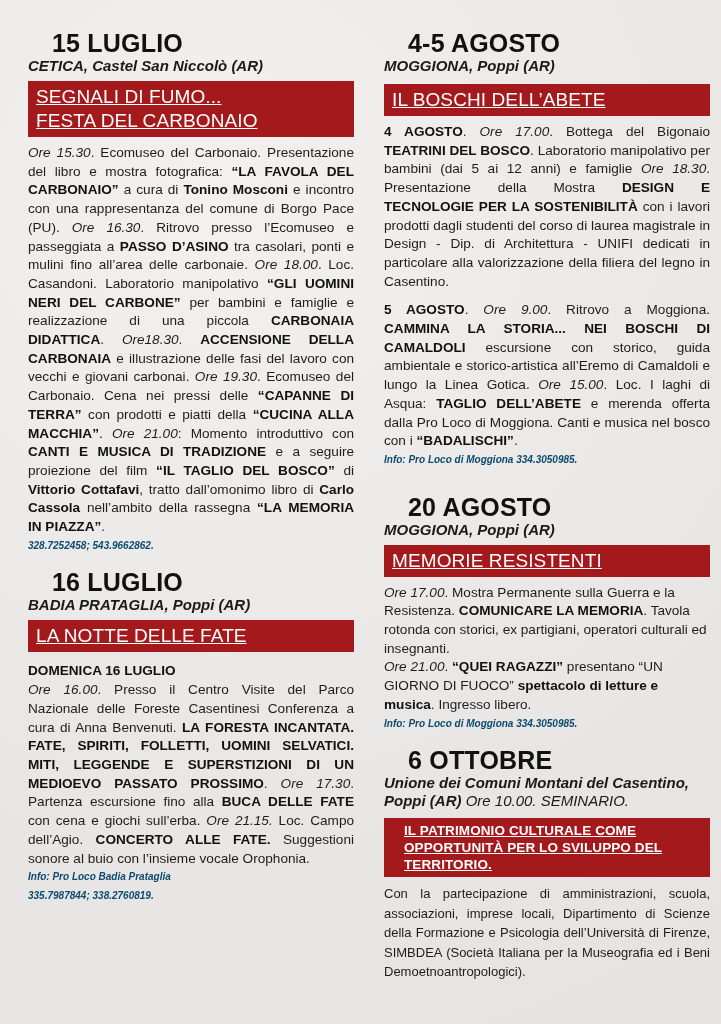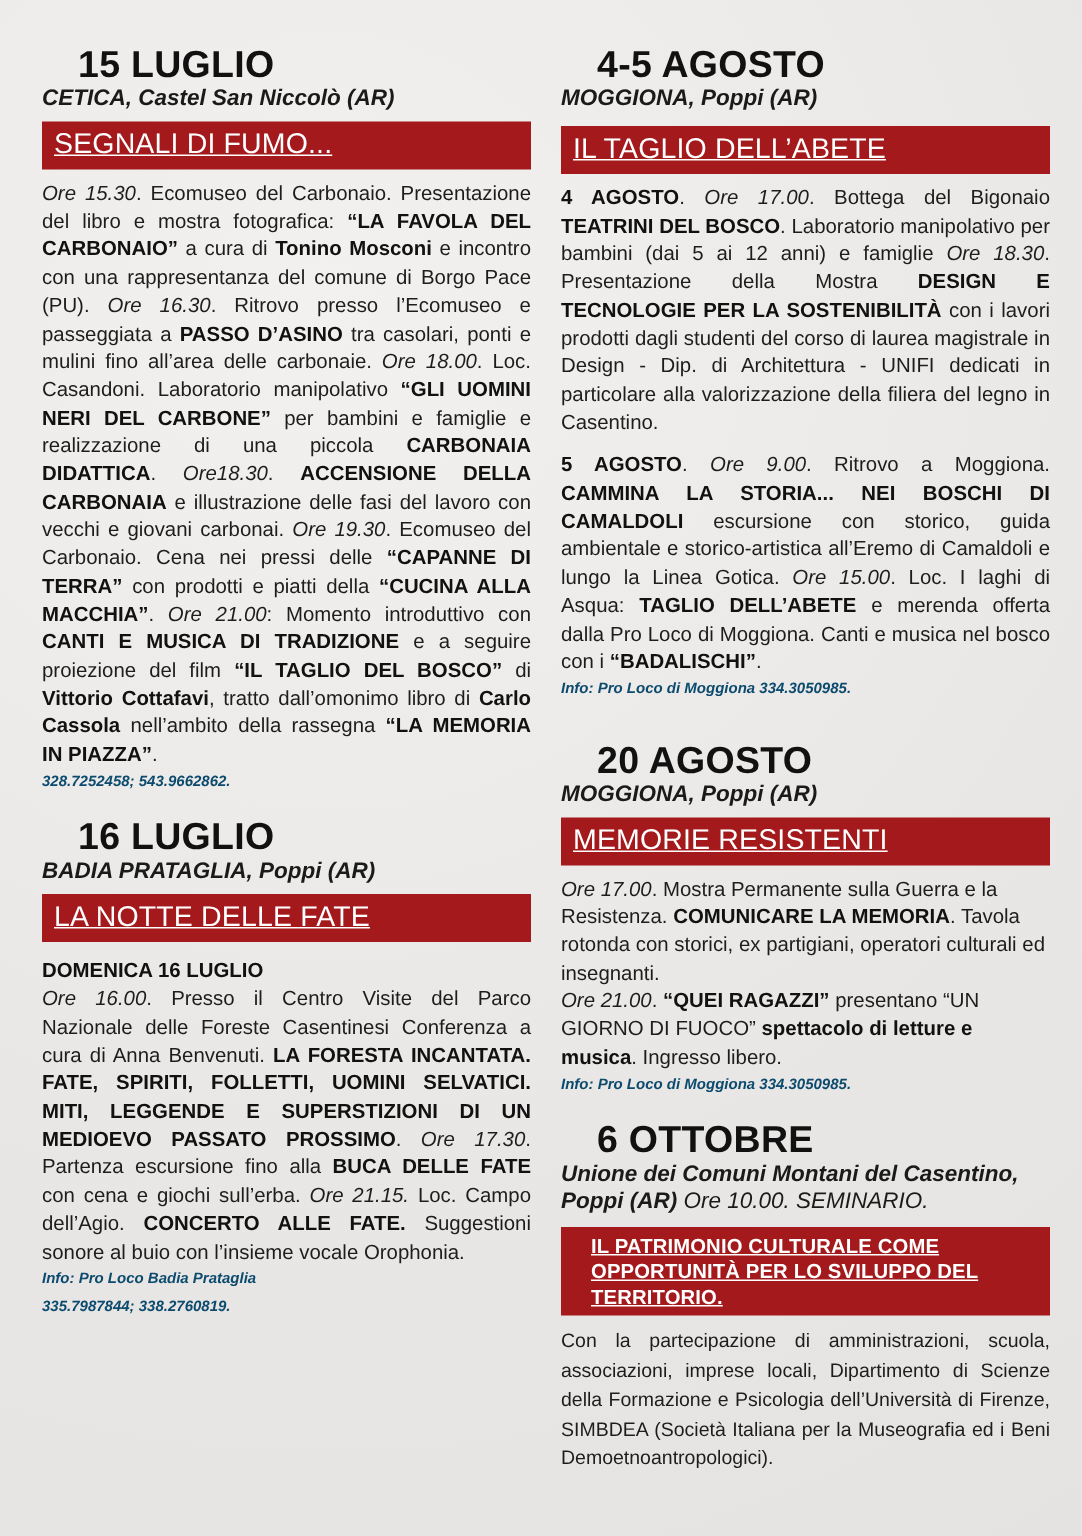--- a/index.html
+++ b/index.html
@@ -7,21 +7,21 @@
   body {
     background: #ecebea;
     background-image: radial-gradient(circle at 30% 20%, #f2f1ef 0%, #e8e7e5 60%, #e4e3e1 100%);
     font-family: "Liberation Sans", sans-serif;
     color: #1d1d1b;
     position: relative;
     overflow: hidden;
   }
   .col { position: absolute; top: 30px; width: 326px; }
   .col-left { left: 28px; }
-  .col-right { left: 374px; }
+  .col-right { left: 384px; }
   .event { margin-bottom: 14px; }
   .date {
     font-family: Liberation Sans, sans-serif;
     font-weight: 900; font-size: 25px; line-height: 27px;
     letter-spacing: 0.2px; color: #111; margin-left: 24px;
   }
   .place {
     font-weight: bold; font-style: italic; font-size: 15px; line-height: 18px; color: #1a1a1a;
   }
   .place .extra { font-weight: normal; }
@@ -46,20 +46,21 @@
 </style>
 </head>
 <body>
 
 <div class="col col-left">
   <section class="event">
     <div class="date">15  LUGLIO</div>
     <div class="place">CETICA, Castel San Niccolò (AR)</div>
     <div class="banner">
       <div>SEGNALI DI FUMO...</div>
+      <div>FESTA DEL CARBONAIO</div>
     </div>
     <div class="body">
       <p><i>Ore 15.30</i>. Ecomuseo del Carbonaio. Presentazione del libro e mostra fotografica: <b>“LA FAVOLA DEL CARBONAIO”</b> a cura di <b>Tonino Mosconi</b> e incontro con una rappresentanza del comune di Borgo Pace (PU). <i>Ore 16.30</i>. Ritrovo presso l’Ecomuseo e passeggiata a <b>PASSO D’ASINO</b> tra casolari, ponti e mulini fino all’area delle carbonaie. <i>Ore 18.00</i>. Loc. Casandoni. Laboratorio manipolativo <b>“GLI UOMINI NERI DEL CARBONE”</b> per bambini e famiglie e realizzazione di una piccola <b>CARBONAIA DIDATTICA</b>. <i>Ore18.30</i>. <b>ACCENSIONE DELLA CARBONAIA</b> e illustrazione delle fasi del lavoro con vecchi e giovani carbonai. <i>Ore 19.30</i>. Ecomuseo del Carbonaio. Cena nei pressi delle <b>“CAPANNE DI TERRA”</b> con prodotti e piatti della <b>“CUCINA ALLA MACCHIA”</b>. <i>Ore 21.00</i>: Momento introduttivo con <b>CANTI E MUSICA DI TRADIZIONE</b> e a seguire proiezione del film <b>“IL TAGLIO DEL BOSCO”</b> di <b>Vittorio Cottafavi</b>, tratto dall’omonimo libro di <b>Carlo Cassola</b>  nell’ambito della rassegna <b>“LA MEMORIA IN PIAZZA”</b>.</p>
       <div class="info">
         <div>328.7252458; 543.9662862.</div>
       </div>
     </div>
   </section>
 
   <section class="event" style="margin-top:12px;">
@@ -74,21 +75,21 @@
         <div>335.7987844; 338.2760819.</div>
       </div>
     </div>
   </section>
 </div>
 
 <div class="col col-right">
   <section class="event">
     <div class="date">4-5 AGOSTO</div>
     <div class="place">MOGGIONA, Poppi (AR)</div>
-    <div class="banner" style="margin-top:9px;">IL TAGLIO DELL’ABETE</div>
+    <div class="banner" style="margin-top:9px;">IL BOSCHI DELL’ABETE</div>
     <div class="body">
       <p><b>4 AGOSTO</b>. <i>Ore 17.00</i>. Bottega del Bigonaio <b>TEATRINI DEL BOSCO</b>. Laboratorio manipolativo per bambini (dai 5 ai 12 anni) e famiglie <i>Ore 18.30</i>. Presentazione della Mostra <b>DESIGN E TECNOLOGIE PER LA SOSTENIBILITÀ</b> con i lavori prodotti dagli studenti del corso di laurea magistrale in Design - Dip. di Architettura - UNIFI dedicati in particolare alla valorizzazione della filiera del legno in Casentino.</p>
       <p class="gap"><b>5 AGOSTO</b>. <i>Ore 9.00</i>. Ritrovo a Moggiona. <b>CAMMINA LA STORIA... NEI BOSCHI DI CAMALDOLI</b> escursione con storico, guida ambientale e storico-artistica all’Eremo di Camaldoli e lungo la Linea Gotica. <i>Ore 15.00</i>. Loc. I laghi di Asqua: <b>TAGLIO DELL’ABETE</b> e merenda offerta dalla Pro Loco di Moggiona. Canti e musica nel bosco con i <b>“BADALISCHI”</b>.</p>
       <div class="info">Info: Pro Loco di Moggiona 334.3050985.</div>
     </div>
   </section>
 
   <section class="event" style="margin-top:24px;">
     <div class="date">20 AGOSTO</div>
     <div class="place">MOGGIONA, Poppi (AR)</div>

